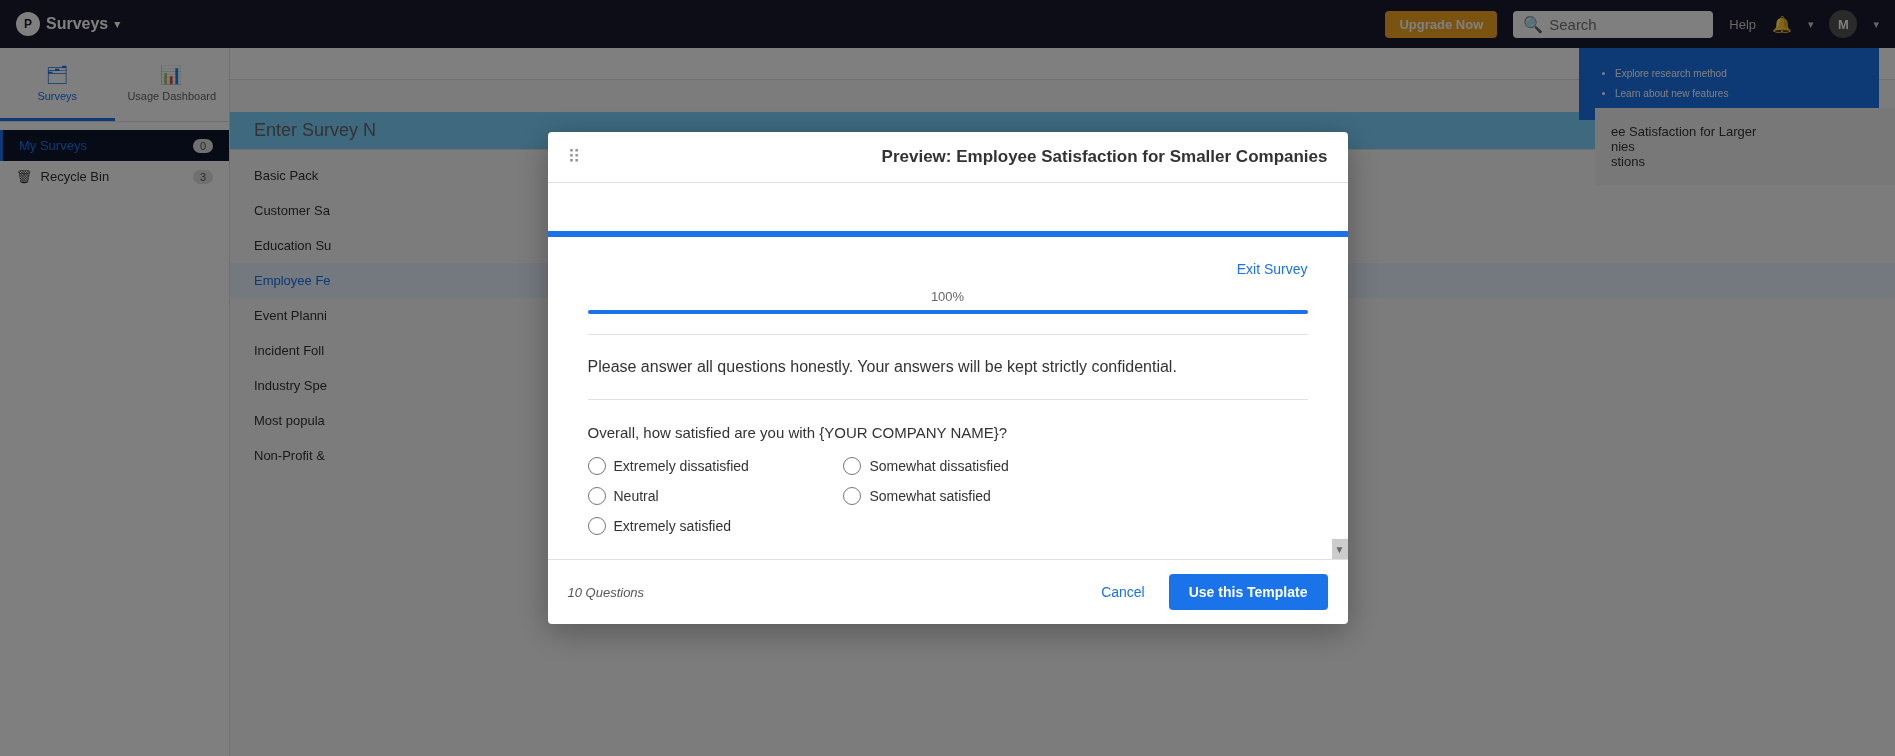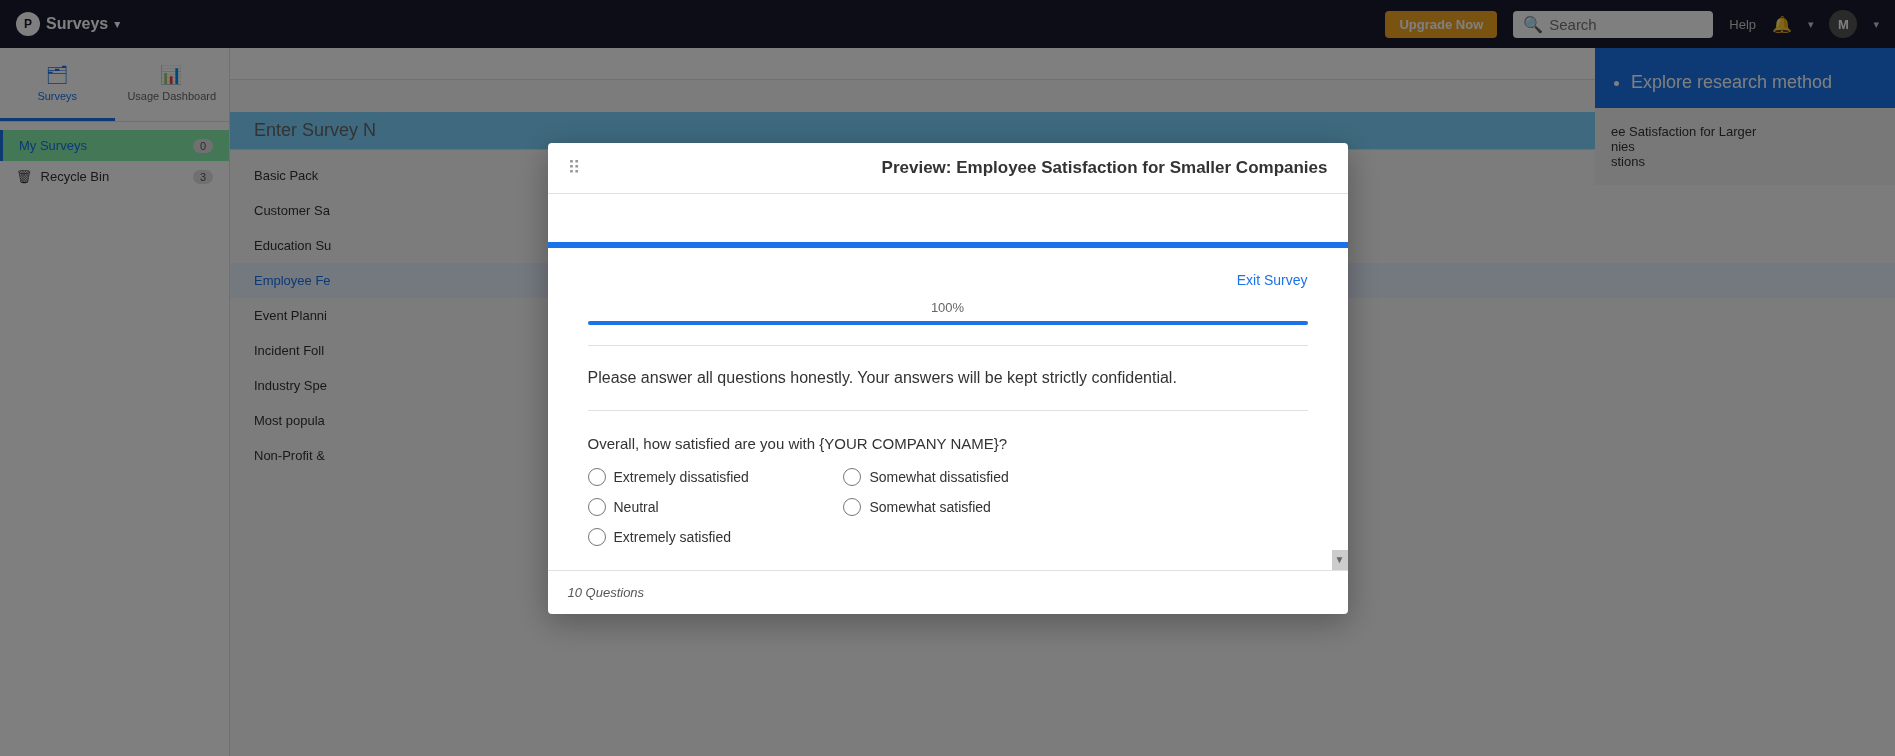--- a/index.html
+++ b/index.html
@@ -124,21 +124,21 @@
     }
     .sidebar-item {
       display: flex;
       align-items: center;
       justify-content: space-between;
       padding: 8px 16px;
       font-size: 13px;
       color: #333;
       cursor: pointer;
     }
-    .sidebar-item.active { background: #86efac; color: #1a73e8; border-left: 3px solid #1a73e8; }
+    .sidebar-item.active { background: #0f172a; color: #1a73e8; border-left: 3px solid #1a73e8; }
     .sidebar-item-left { display: flex; align-items: center; gap: 8px; }
     .sidebar-item-badge {
       background: #e0e0e0;
       border-radius: 10px;
       padding: 1px 7px;
       font-size: 11px;
       color: #555;
     }
 
     
@@ -180,27 +180,27 @@
       padding: 10px 24px;
       font-size: 13px;
       color: #333;
       cursor: pointer;
     }
     .template-item.active { background: #e8f0fe; color: #1a73e8; }
 
     
     .promo-panel {
       position: absolute;
-      right: 0;
+      right: 16px;
       top: 0;
       width: 300px;
       background: #1a73e8;
       padding: 16px;
       color: white;
-      font-size: 18px;
+      font-size: 10px;
     }
     .promo-panel ul { padding-left: 20px; line-height: 2; }
 
     
     .right-panel {
       position: absolute;
       right: 0;
       top: 60px;
       width: 300px;
       background: #f0f0f0;
@@ -541,16 +541,20 @@
 
       </div>
 
       <div style="position:absolute;right:0;bottom:0;width:16px;height:480px;display:flex;align-items:flex-end;justify-content:center;pointer-events:none;">
         <div style="background:#ccc;width:16px;height:20px;display:flex;align-items:center;justify-content:center;font-size:10px;color:#666;">▼</div>
       </div>
     </div>
 
     <div class="modal-footer">
       <span class="modal-footer-left">10 Questions</span>
+      <div class="modal-footer-right">
+        <button class="cancel-btn">Cancel</button>
+        <button class="use-template-btn">Use this Template</button>
+      </div>
     </div>
 
   </div>
 </div>
 
 </body></html>

